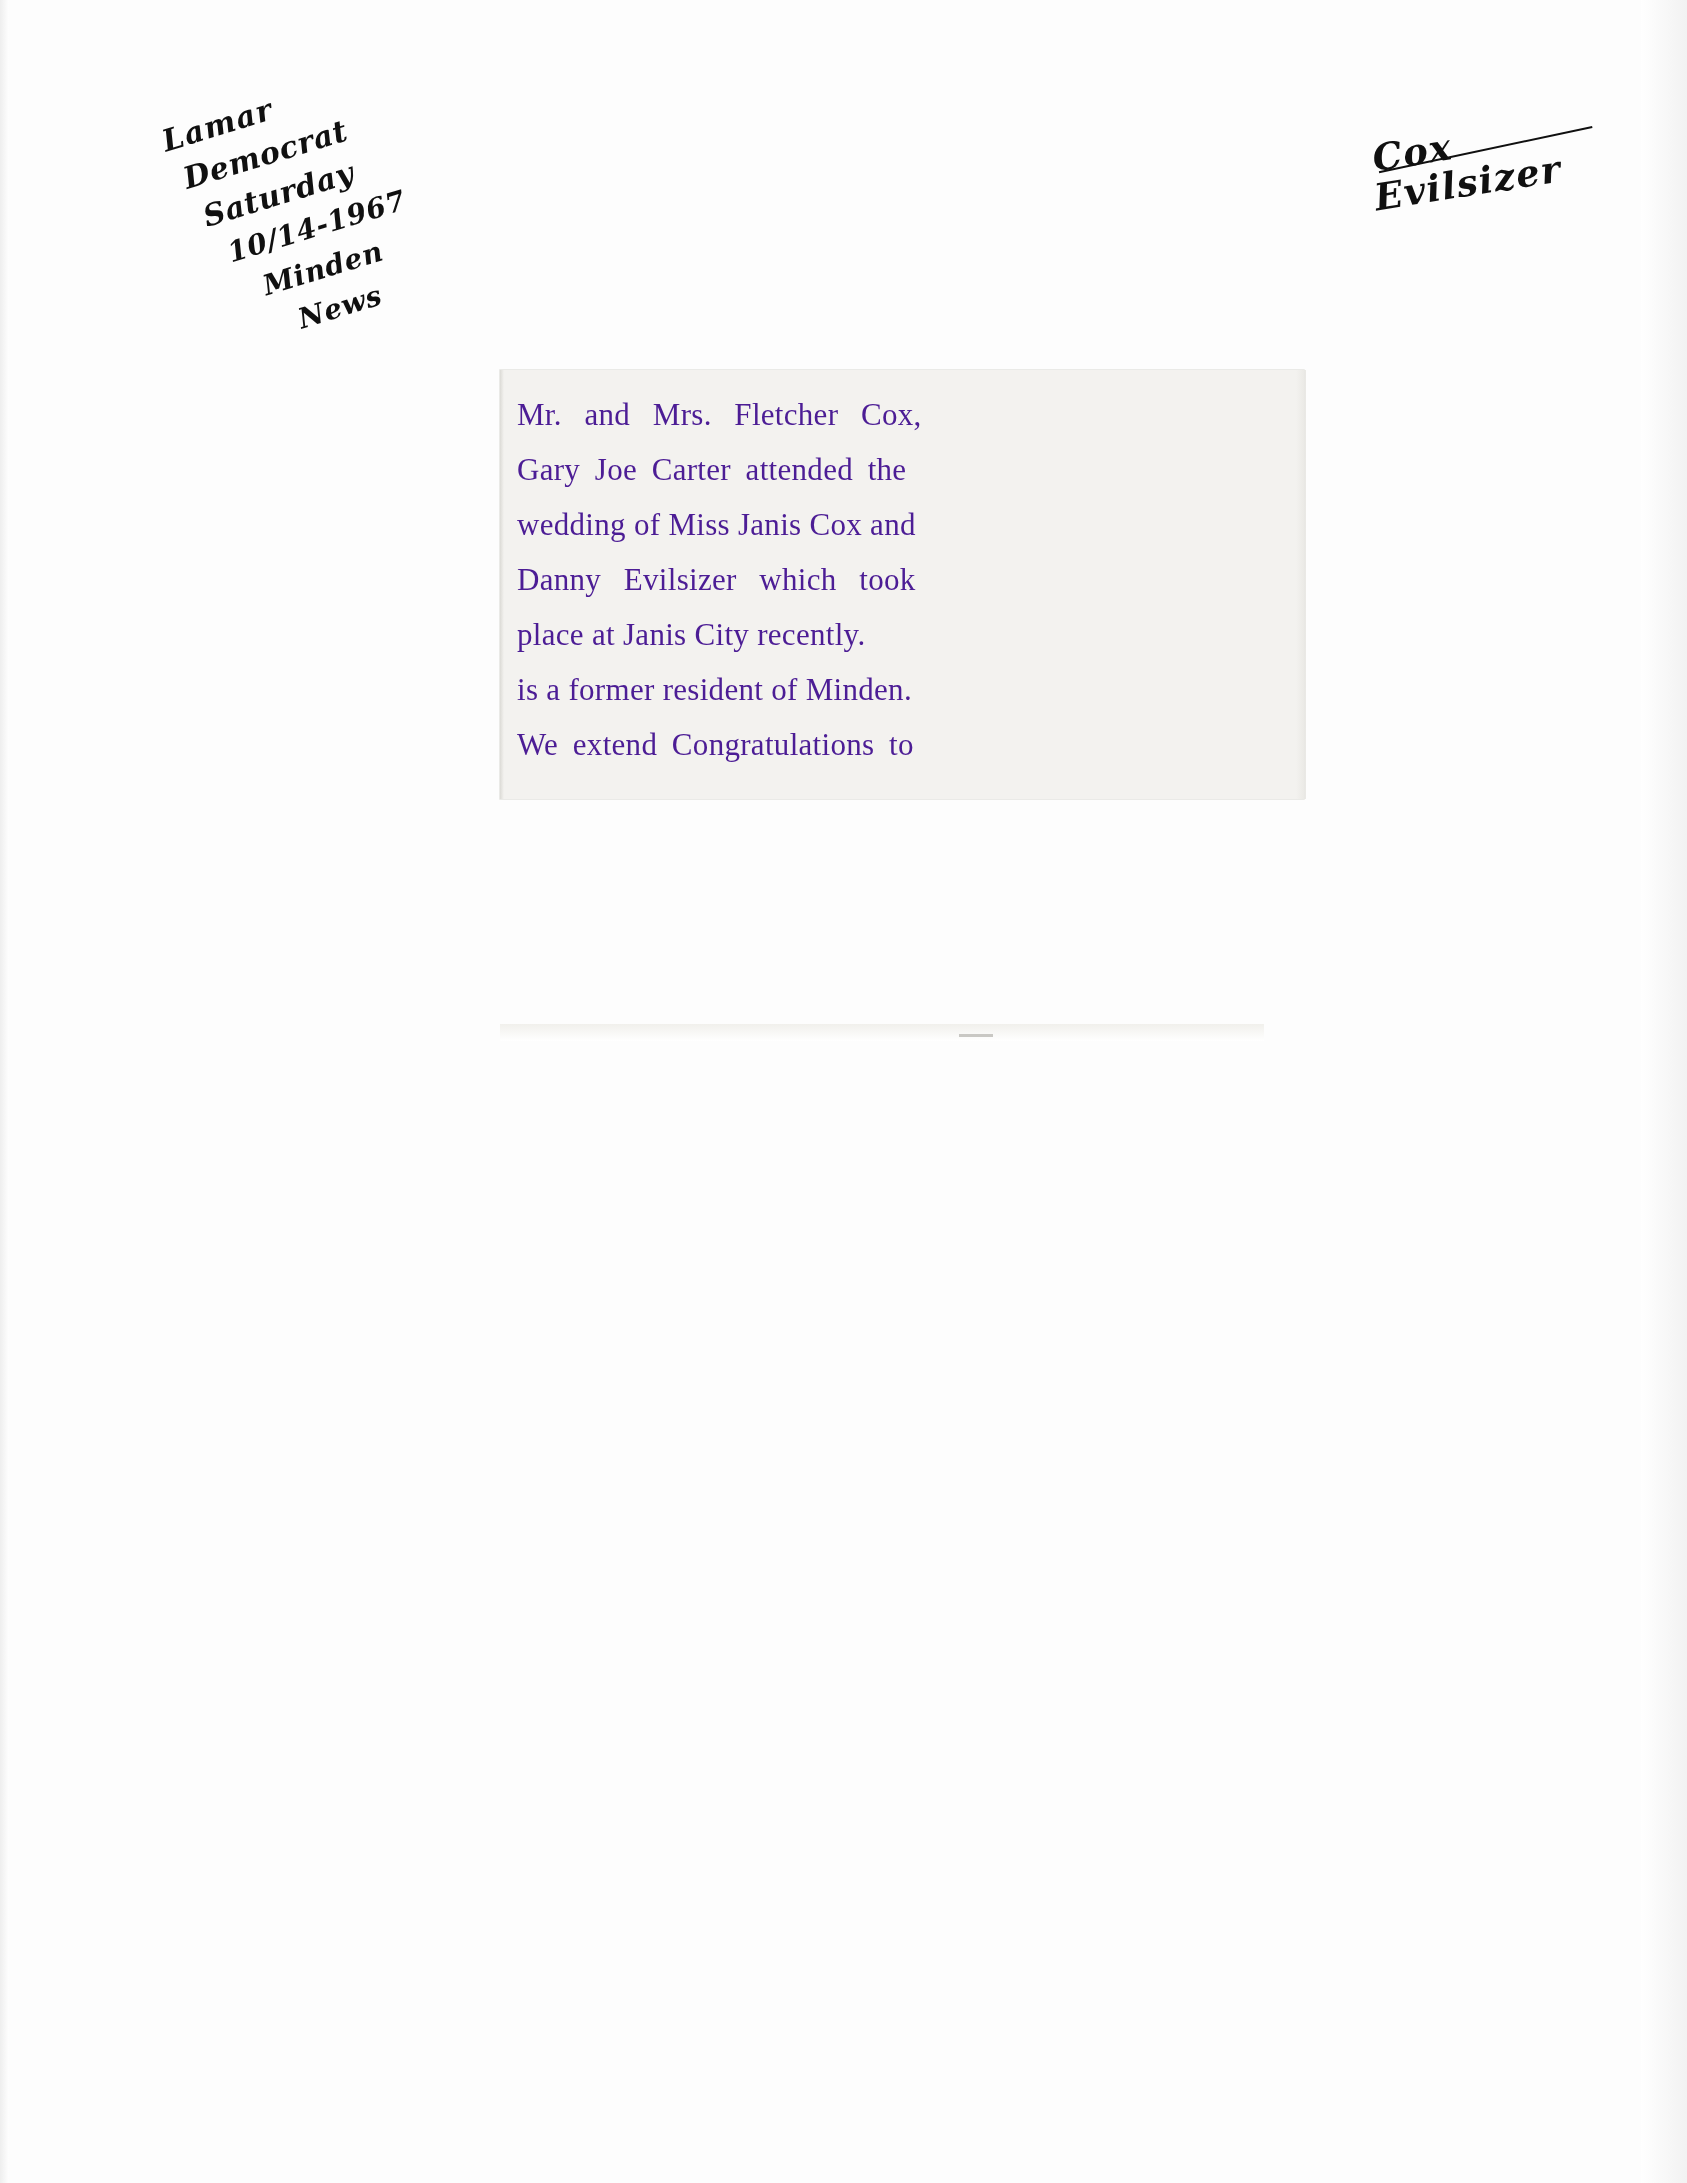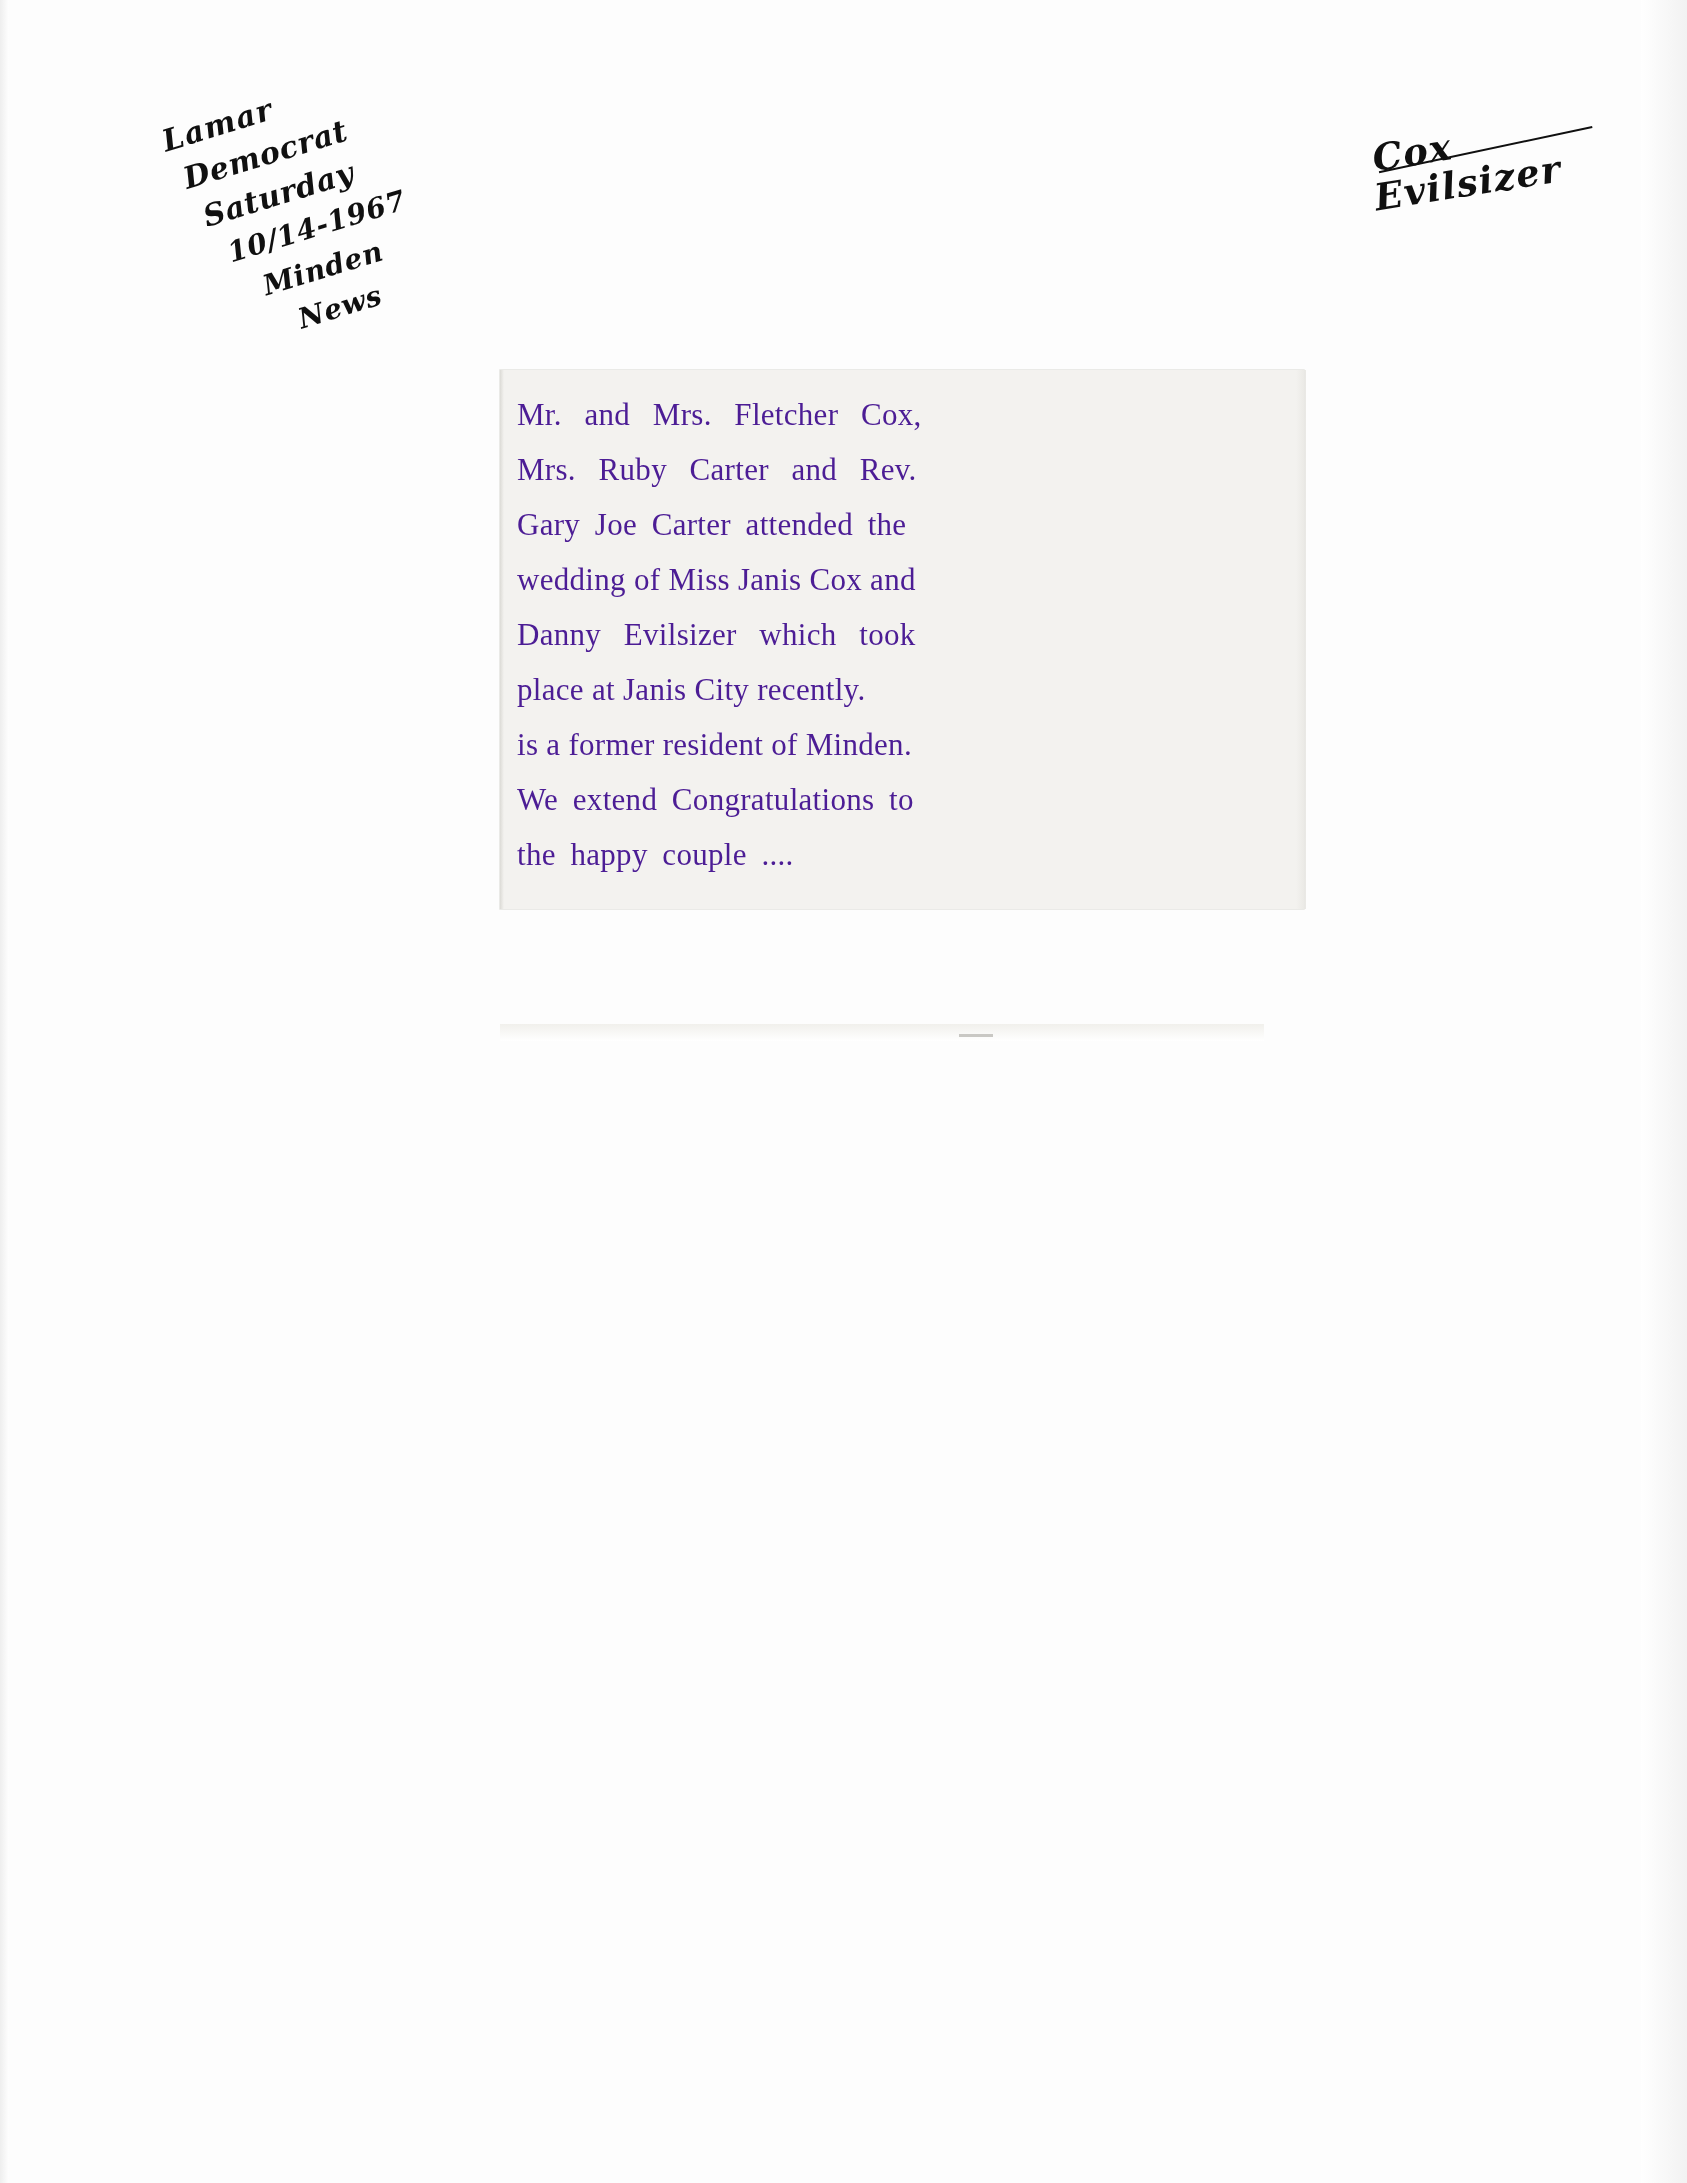--- a/index.html
+++ b/index.html
@@ -168,27 +168,25 @@
   </div>
 
   <div id="annotation-surnames" class="handwriting">
     <div class="hw-surname">Cox</div>
     <div class="hw-rule"></div>
     <div class="hw-surname second">Evilsizer</div>
   </div>
 
   <div id="clipping">
     <div class="clip-line wide">Mr.    and Mrs. Fletcher    Cox,</div>
-    <div class="clip-line wide">Mrs.    Ruby Carter and    Rev.</div>
     <div class="clip-line spaced">Gary    Joe Carter attended the</div>
     <div class="clip-line">wedding of Miss Janis Cox and</div>
     <div class="clip-line wide">Danny    Evilsizer which    took</div>
     <div class="clip-line">place at Janis City recently.</div>
     <div class="clip-line">is a former resident of Minden.</div>
     <div class="clip-line spaced">We   extend  Congratulations  to</div>
-    <div class="clip-line spaced">the    happy couple ....</div>
   </div>
 
   <div id="clipping-bottom-edge"></div>
   <div id="clipping-tear-mark"></div>
 
 </div>
 
 
 </body></html>

